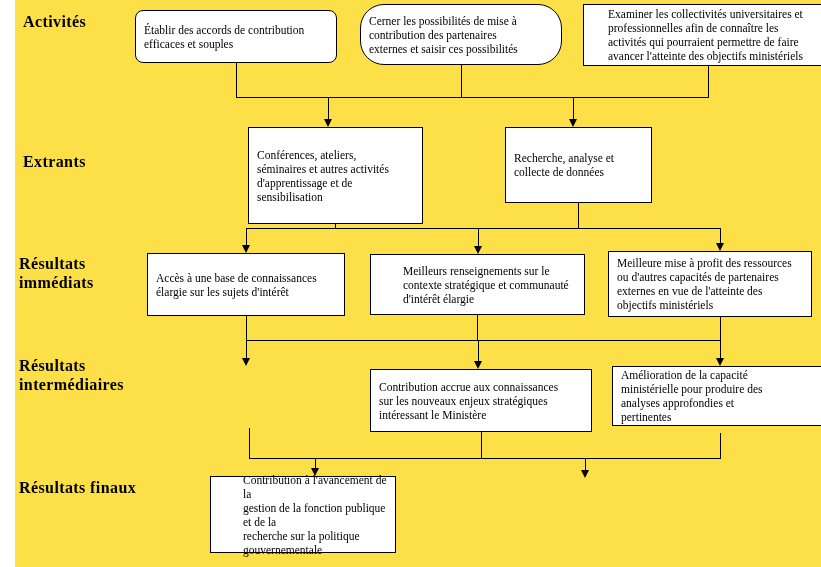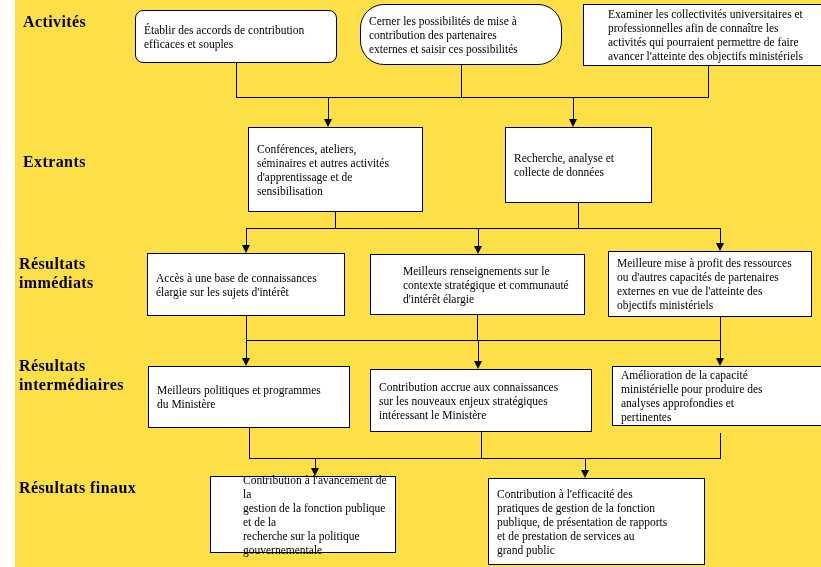--- a/index.html
+++ b/index.html
@@ -96,21 +96,21 @@
 contribution des partenaires
 externes et saisir ces possibilités</span>
   </div>
   <div class="node" style="left:568px;top:4px;width:250px;height:62px;padding-left:24px;">
     <span class="node-text">Examiner les collectivités universitaires et
 professionnelles afin de connaître les
 activités qui pourraient permettre de faire
 avancer l'atteinte des objectifs ministériels</span>
   </div>
 
-  <div class="node" style="left:233px;top:127px;width:175px;height:85px;">
+  <div class="node" style="left:233px;top:127px;width:175px;height:97px;">
     <span class="node-text">Conférences, ateliers,
 séminaires et autres activités
 d'apprentissage et de
 sensibilisation</span>
   </div>
   <div class="node" style="left:490px;top:127px;width:147px;height:76px;">
     <span class="node-text">Recherche, analyse et
 collecte de données</span>
   </div>
 
@@ -123,43 +123,32 @@
 contexte stratégique et communauté
 d'intérêt élargie</span>
   </div>
   <div class="node" style="left:593px;top:251px;width:204px;height:66px;">
     <span class="node-text">Meilleure mise à profit des ressources
 ou d'autres capacités de partenaires
 externes en vue de l'atteinte des
 objectifs ministériels</span>
   </div>
 
-  <div class="node" style="left:133px;top:366px;width:202px;height:62px;">
-    <span class="node-text">Meilleurs politiques et programmes
-du Ministère</span>
-  </div>
   <div class="node" style="left:355px;top:369px;width:222px;height:63px;">
     <span class="node-text">Contribution accrue aux connaissances
 sur les nouveaux enjeux stratégiques
 intéressant le Ministère</span>
   </div>
   <div class="node" style="left:597px;top:366px;width:215px;height:60px;">
     <span class="node-text">Amélioration de la capacité
 ministérielle pour produire des
 analyses approfondies et
 pertinentes</span>
   </div>
 
   <div class="node" style="left:195px;top:476px;width:186px;height:77px;padding-left:32px;">
     <span class="node-text">Contribution à l'avancement de la
 gestion de la fonction publique et de la
 recherche sur la politique
 gouvernementale</span>
   </div>
-  <div class="node" style="left:473px;top:478px;width:217px;height:87px;">
-    <span class="node-text">Contribution à l'efficacité des
-pratiques de gestion de la fonction
-publique, de présentation de rapports
-et de prestation de services au
-grand public</span>
-  </div>
 
 </div>
 
 </body></html>

